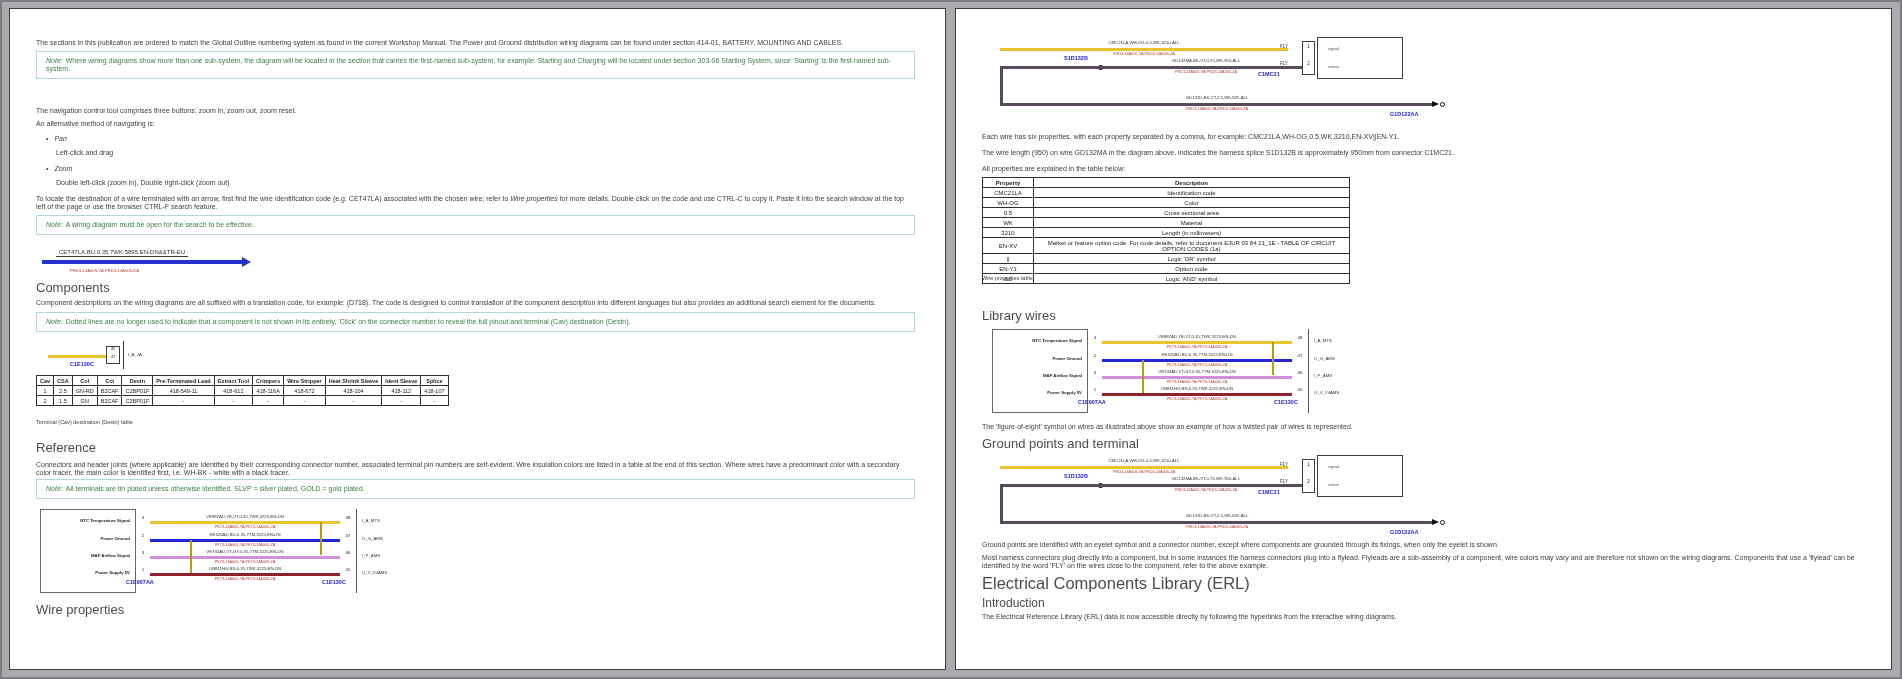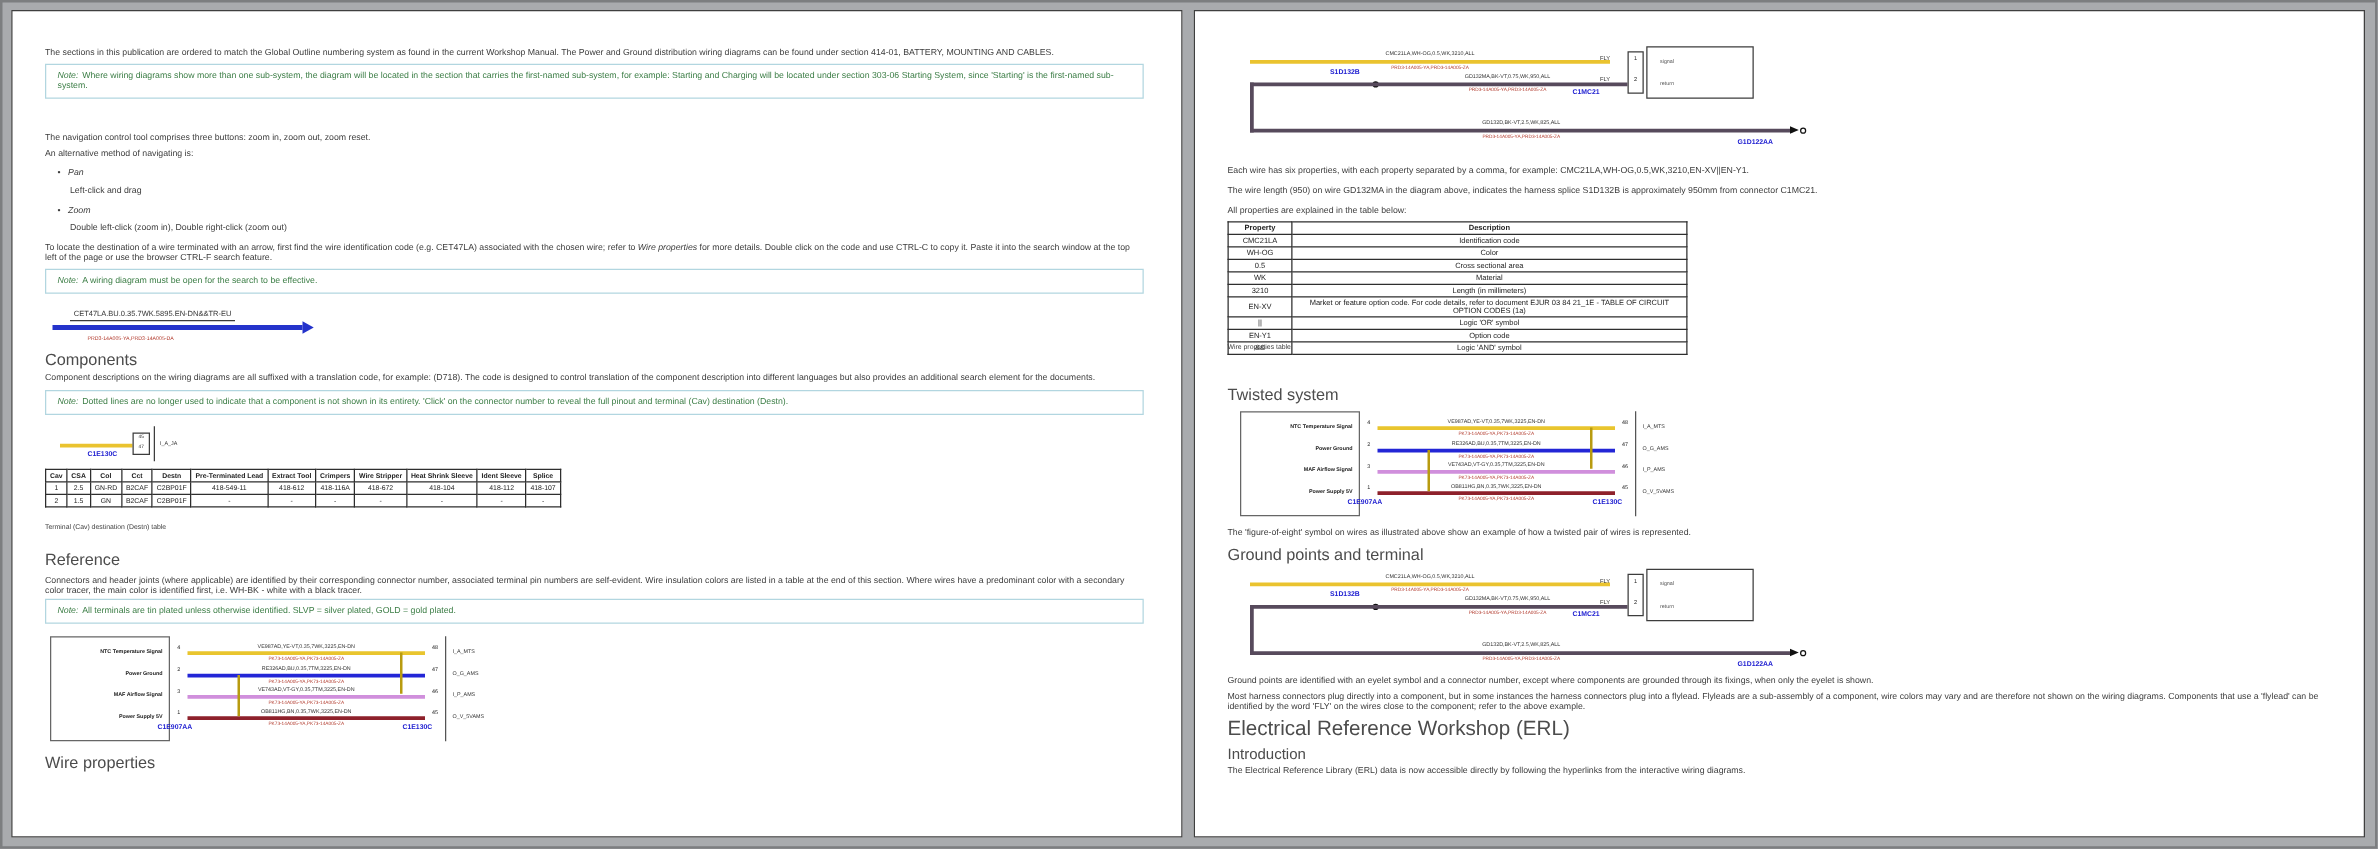--- a/index.html
+++ b/index.html
@@ -302,21 +302,21 @@
           <td>Option code</td>
         </tr>
     <tr>
           <td class="c1">&amp;&amp;</td>
           <td>Logic 'AND' symbol</td>
         </tr>
   </tbody>
     </table>
   <p class="caption blk" style="top:266px">Wire properties table</p>
 
-  <h2 class="sec blk" style="top:300px">Twisted system</h2>
+  <h2 class="sec blk" style="top:300px">Library wires</h2>
 
   <div class="tw" style="left:36px;top:318px">
     <div class="tw-box"></div>
     <div class="tw-vline"></div>
     <div class="tw-sig" style="top:11px">NTC Temperature Signal</div>
     <div class="tw-pin" style="left:97px;top:8px">4</div>
     <div class="tw-code" style="top:7px">VE987AD,YE-VT,0.35,7WK,3225,EN-DN</div>
     <div class="tw-wire wc0" style="top:14px"></div>
     <div class="tw-har" style="top:18px">PK73-14A005-YA,PK73-14A005-ZA</div>
     <div class="tw-pin" style="left:302px;top:8px">48</div>
@@ -375,16 +375,16 @@
     <div class="gd-wire purple" style="left:14px;top:68px;width:434px"></div>
     <div class="gd-har" style="left:14px;width:434px;top:72px">PRD3-14A005-YA,PRD3-14A005-ZA</div>
     <div class="gd-tri" style="left:446px;top:66px"></div>
     <div class="gd-circ" style="left:454px;top:67px"></div>
     <div class="bluecode" style="position:absolute;left:404px;top:76px">G1D122AA</div>
   </div>
 
   <p class="doc blk" style="top:532px">Ground points are identified with an eyelet symbol and a connector number, except where components are grounded through its fixings, when only the eyelet is shown.</p>
   <p class="doc blk" style="top:545px">Most harness connectors plug directly into a component, but in some instances the harness connectors plug into a flylead. Flyleads are a sub-assembly of a component, wire colors may vary and are therefore not shown on the wiring diagrams. Components that use a 'flylead' can be identified by the word 'FLY' on the wires close to the component; refer to the above example.</p>
 
-  <h1 class="big blk" style="top:566px">Electrical Reference Workshop (ERL)</h1>
+  <h1 class="big blk" style="top:566px">Electrical Components Library (ERL)</h1>
   <h3 class="sub blk" style="top:588px">Introduction</h3>
   <p class="doc blk" style="top:604px">The Electrical Reference Library (ERL) data is now accessible directly by following the hyperlinks from the interactive wiring diagrams.</p>
 </div>
 
 </body></html>

